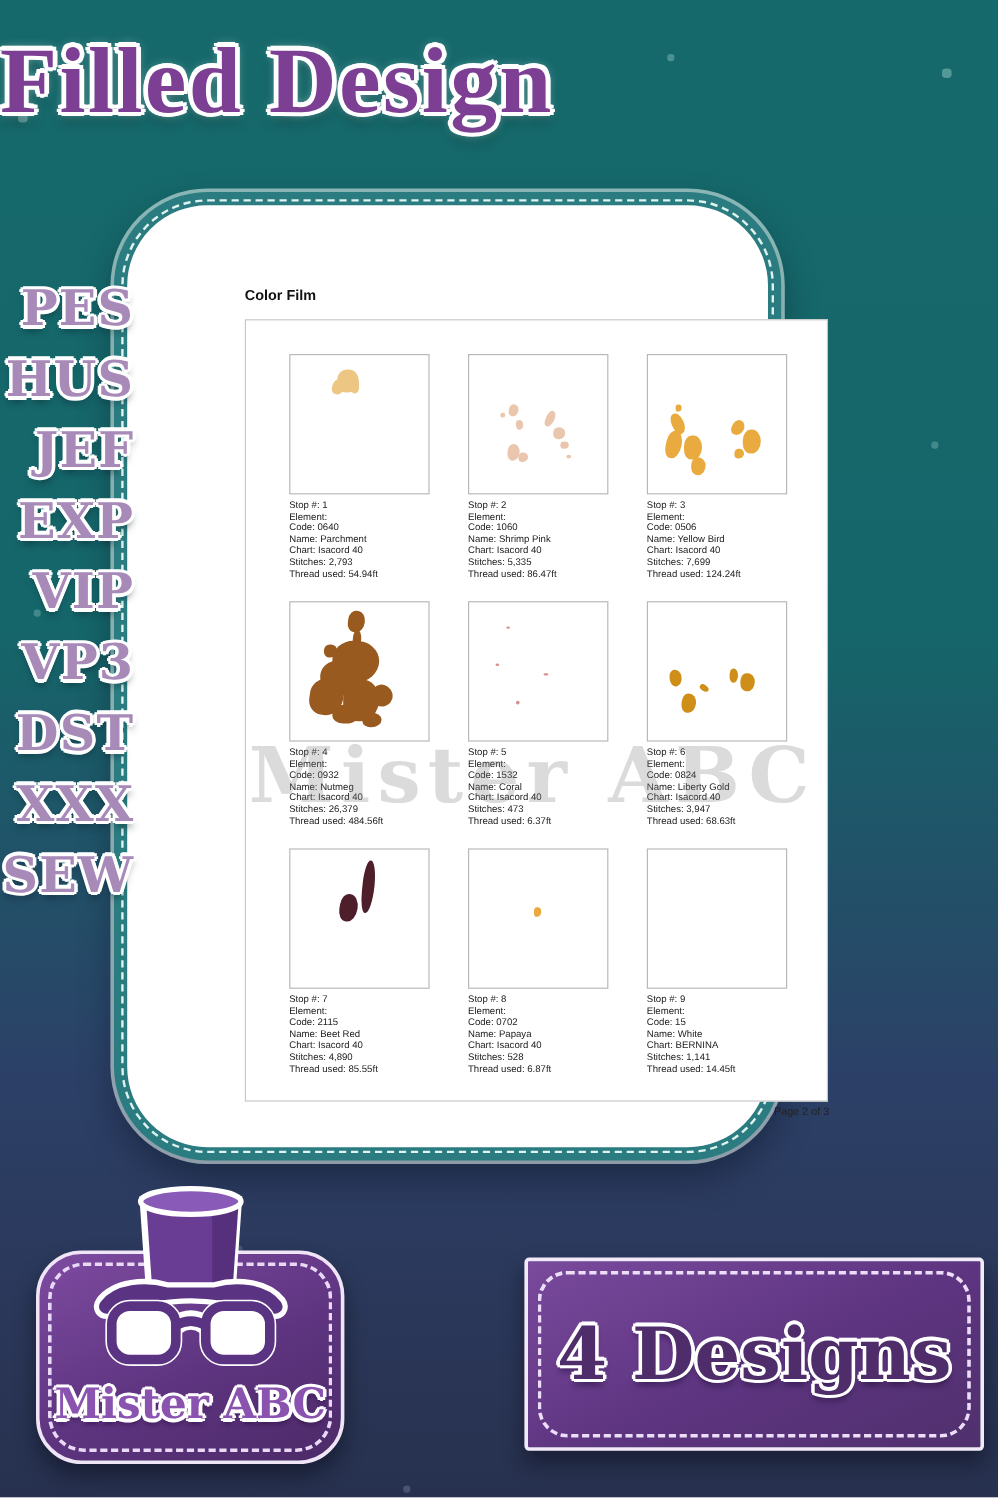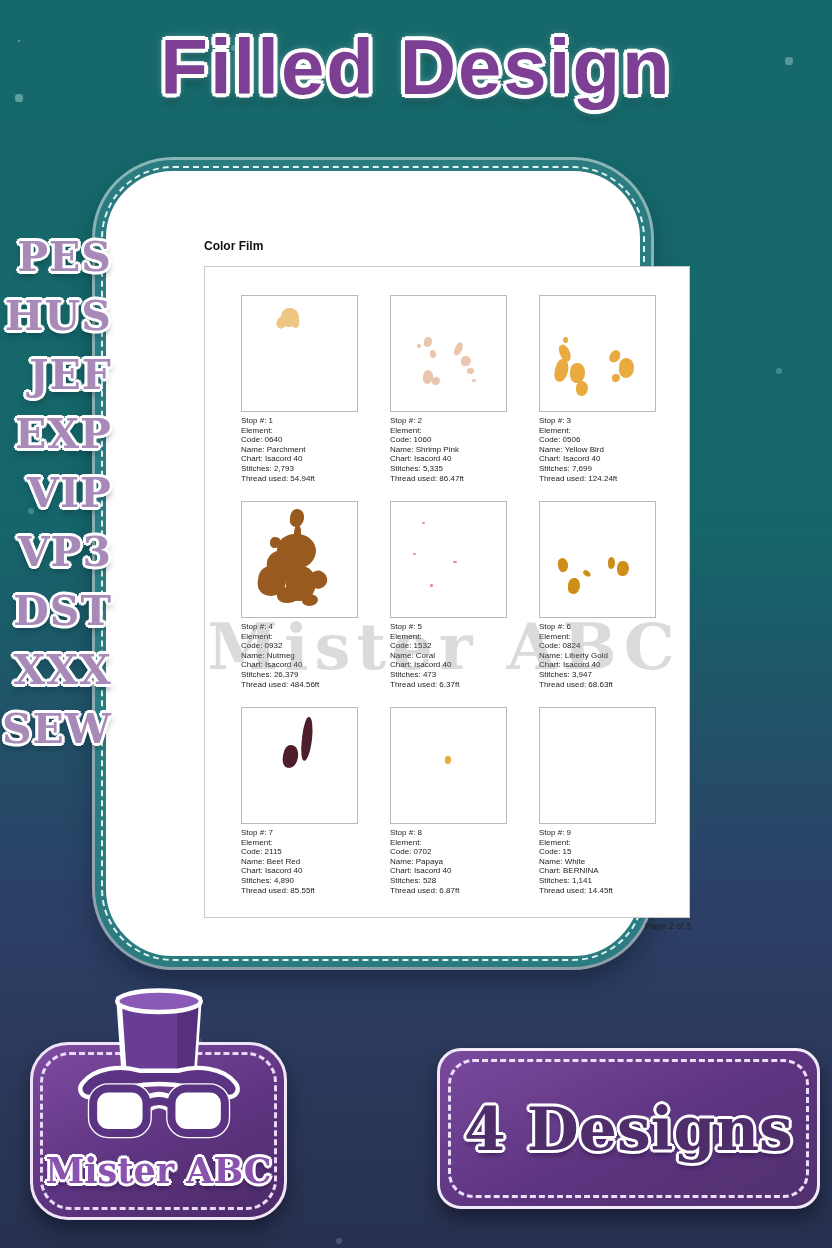--- a/index.html
+++ b/index.html
@@ -8,22 +8,22 @@
     background:linear-gradient(180deg,#16696b 0%,#15666a 42%,#2c4067 72%,#2b3759 88%,#27314f 100%);}
   
   .sparkles{position:absolute;left:18px;top:40px;width:2px;height:2px;border-radius:50%;
     background:rgba(210,245,240,.5);
     box-shadow:770px 20px 0 3px rgba(200,240,235,.35), 540px 7px 0 2px rgba(200,240,235,.3),
       215px 7px 0 2px rgba(200,240,235,.3), 0 57px 0 3px rgba(200,240,235,.4),
       760px 330px 0 2px rgba(200,240,235,.25), 12px 470px 0 2px rgba(200,240,235,.25),
       700px 1090px 0 2px rgba(190,200,235,.25), 320px 1200px 0 2px rgba(190,200,235,.22),
       180px 1000px 0 2px rgba(190,200,235,.2);}
   
-  .title{position:absolute;left:0;top:22px;width:100%;text-align:center;
-    font-family:Liberation Sans, sans-serif;font-weight:bold;font-size:78px;letter-spacing:2px;
+  .title{position:absolute;left:0;top:22px;width:100%;text-align:left;
+    font-family:Liberation Serif, serif;font-weight:bold;font-size:78px;letter-spacing:2px;
     color:#7c3f93;
     text-shadow:-3px -3px 0 #fff,3px -3px 0 #fff,-3px 3px 0 #fff,3px 3px 0 #fff,
       0 -4px 0 #fff,0 4px 0 #fff,-4px 0 0 #fff,4px 0 0 #fff,
       0 0 10px rgba(230,255,250,.8),0 8px 10px rgba(10,40,40,.45);}
   
   .formats{position:absolute;left:2px;top:236px;display:flex;flex-direction:column;gap:17px;z-index:3;text-align:right;}
   .format-label{font-family:"DejaVu Serif",serif;font-weight:bold;font-size:41px;line-height:42px;
     color:#a88ab9;letter-spacing:1px;
     text-shadow:-2px -2px 0 #fff,2px -2px 0 #fff,-2px 2px 0 #fff,2px 2px 0 #fff,
       0 -3px 0 #fff,0 3px 0 #fff,-3px 0 0 #fff,3px 0 0 #fff,0 5px 6px rgba(10,30,40,.5);}
@@ -52,21 +52,21 @@
     border:3px solid #efe5f7;border-radius:38px;box-sizing:border-box;
     box-shadow:0 10px 18px rgba(0,0,10,.4);z-index:4;}
   .logo-badge::before{content:"";position:absolute;inset:7px;border:3px dashed #e9d9f6;border-radius:30px;}
   .logo-art{position:absolute;left:70px;top:982px;width:178px;height:180px;z-index:5;}
   .logo-text{position:absolute;left:30px;top:1150px;width:257px;text-align:center;
     font-family:"DejaVu Serif",serif;font-weight:bold;font-size:35px;color:#8a53b0;z-index:6;
     text-shadow:-2px -2px 0 #fff,2px -2px 0 #fff,-2px 2px 0 #fff,2px 2px 0 #fff,
       0 -3px 0 #fff,0 3px 0 #fff,-3px 0 0 #fff,3px 0 0 #fff,0 5px 4px rgba(30,5,50,.55);}
   .count-badge{position:absolute;left:437px;top:1048px;width:383px;height:161px;
     background:linear-gradient(155deg,#7a4a9d 0%,#5d3480 55%,#50306d 100%);
-    border:3px solid #f2eaf9;border-radius:24px;box-sizing:border-box;
+    border:3px solid #f2eaf9;border-radius:4px;box-sizing:border-box;
     box-shadow:0 10px 18px rgba(0,0,10,.4);z-index:4;
     display:flex;align-items:center;justify-content:center;}
   .count-badge::before{content:"";position:absolute;inset:8px;border:3px dashed #ecddf8;border-radius:25px;}
   .count-text{font-family:"DejaVu Serif",serif;font-weight:bold;font-size:60px;color:#4e2d6a;
     text-shadow:-2px -2px 0 #fff,2px -2px 0 #fff,-2px 2px 0 #fff,2px 2px 0 #fff,
       0 -3px 0 #fff,0 3px 0 #fff,-3px 0 0 #fff,3px 0 0 #fff,0 5px 5px rgba(20,5,40,.5);}
 </style>
 </head>
 <body>
 

